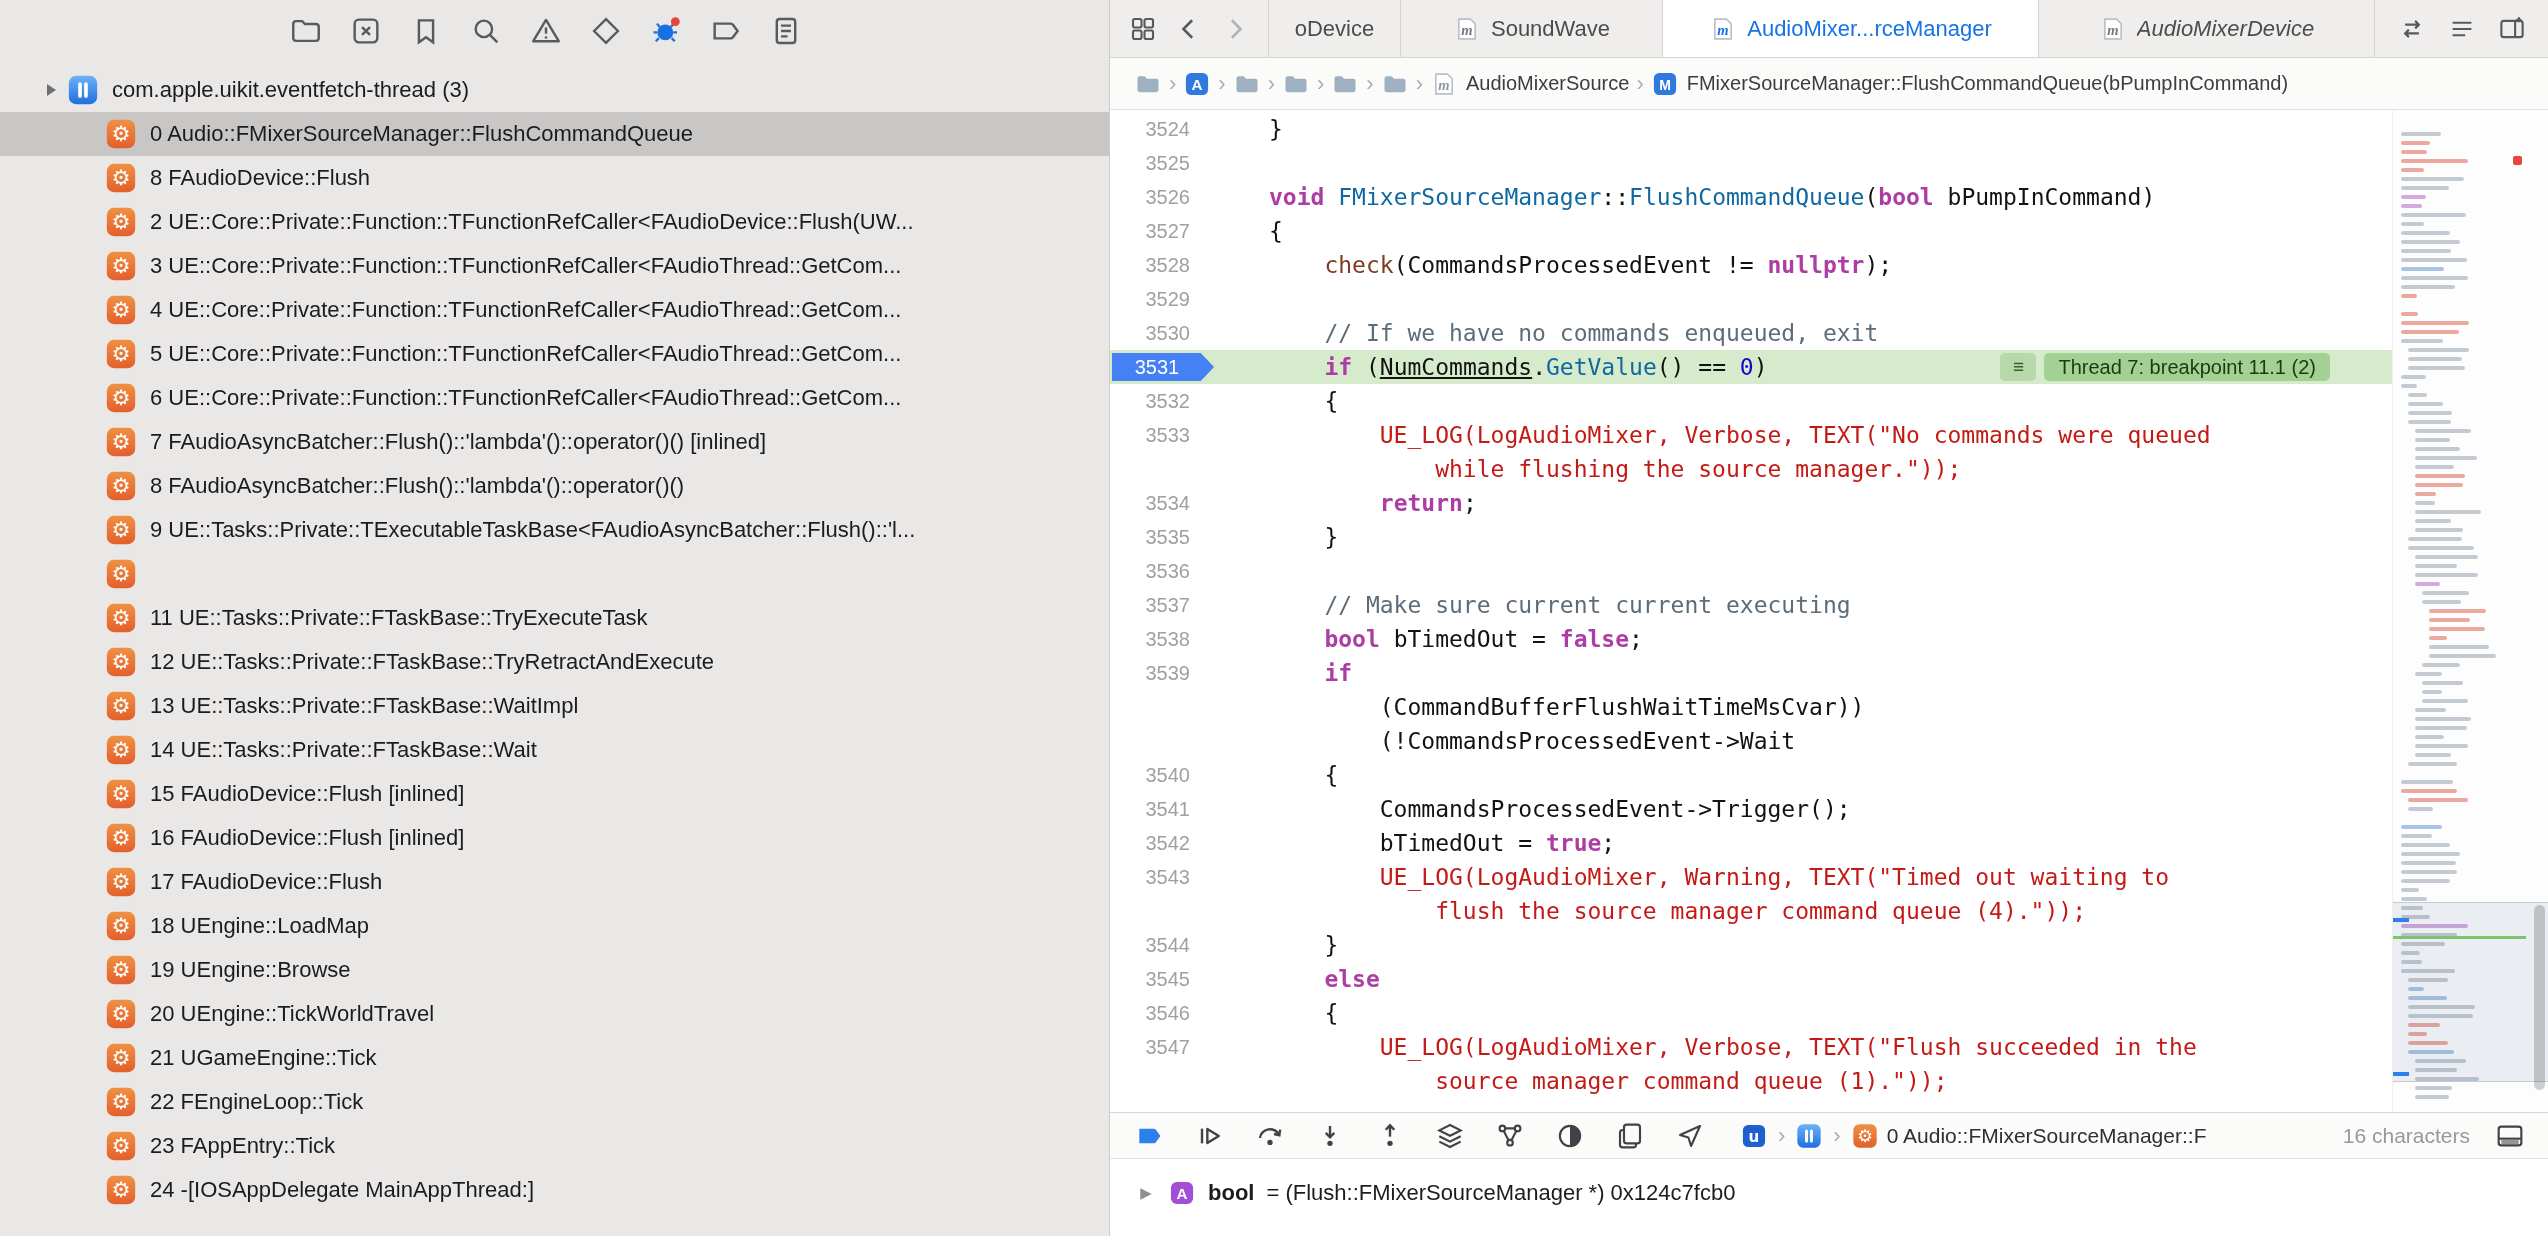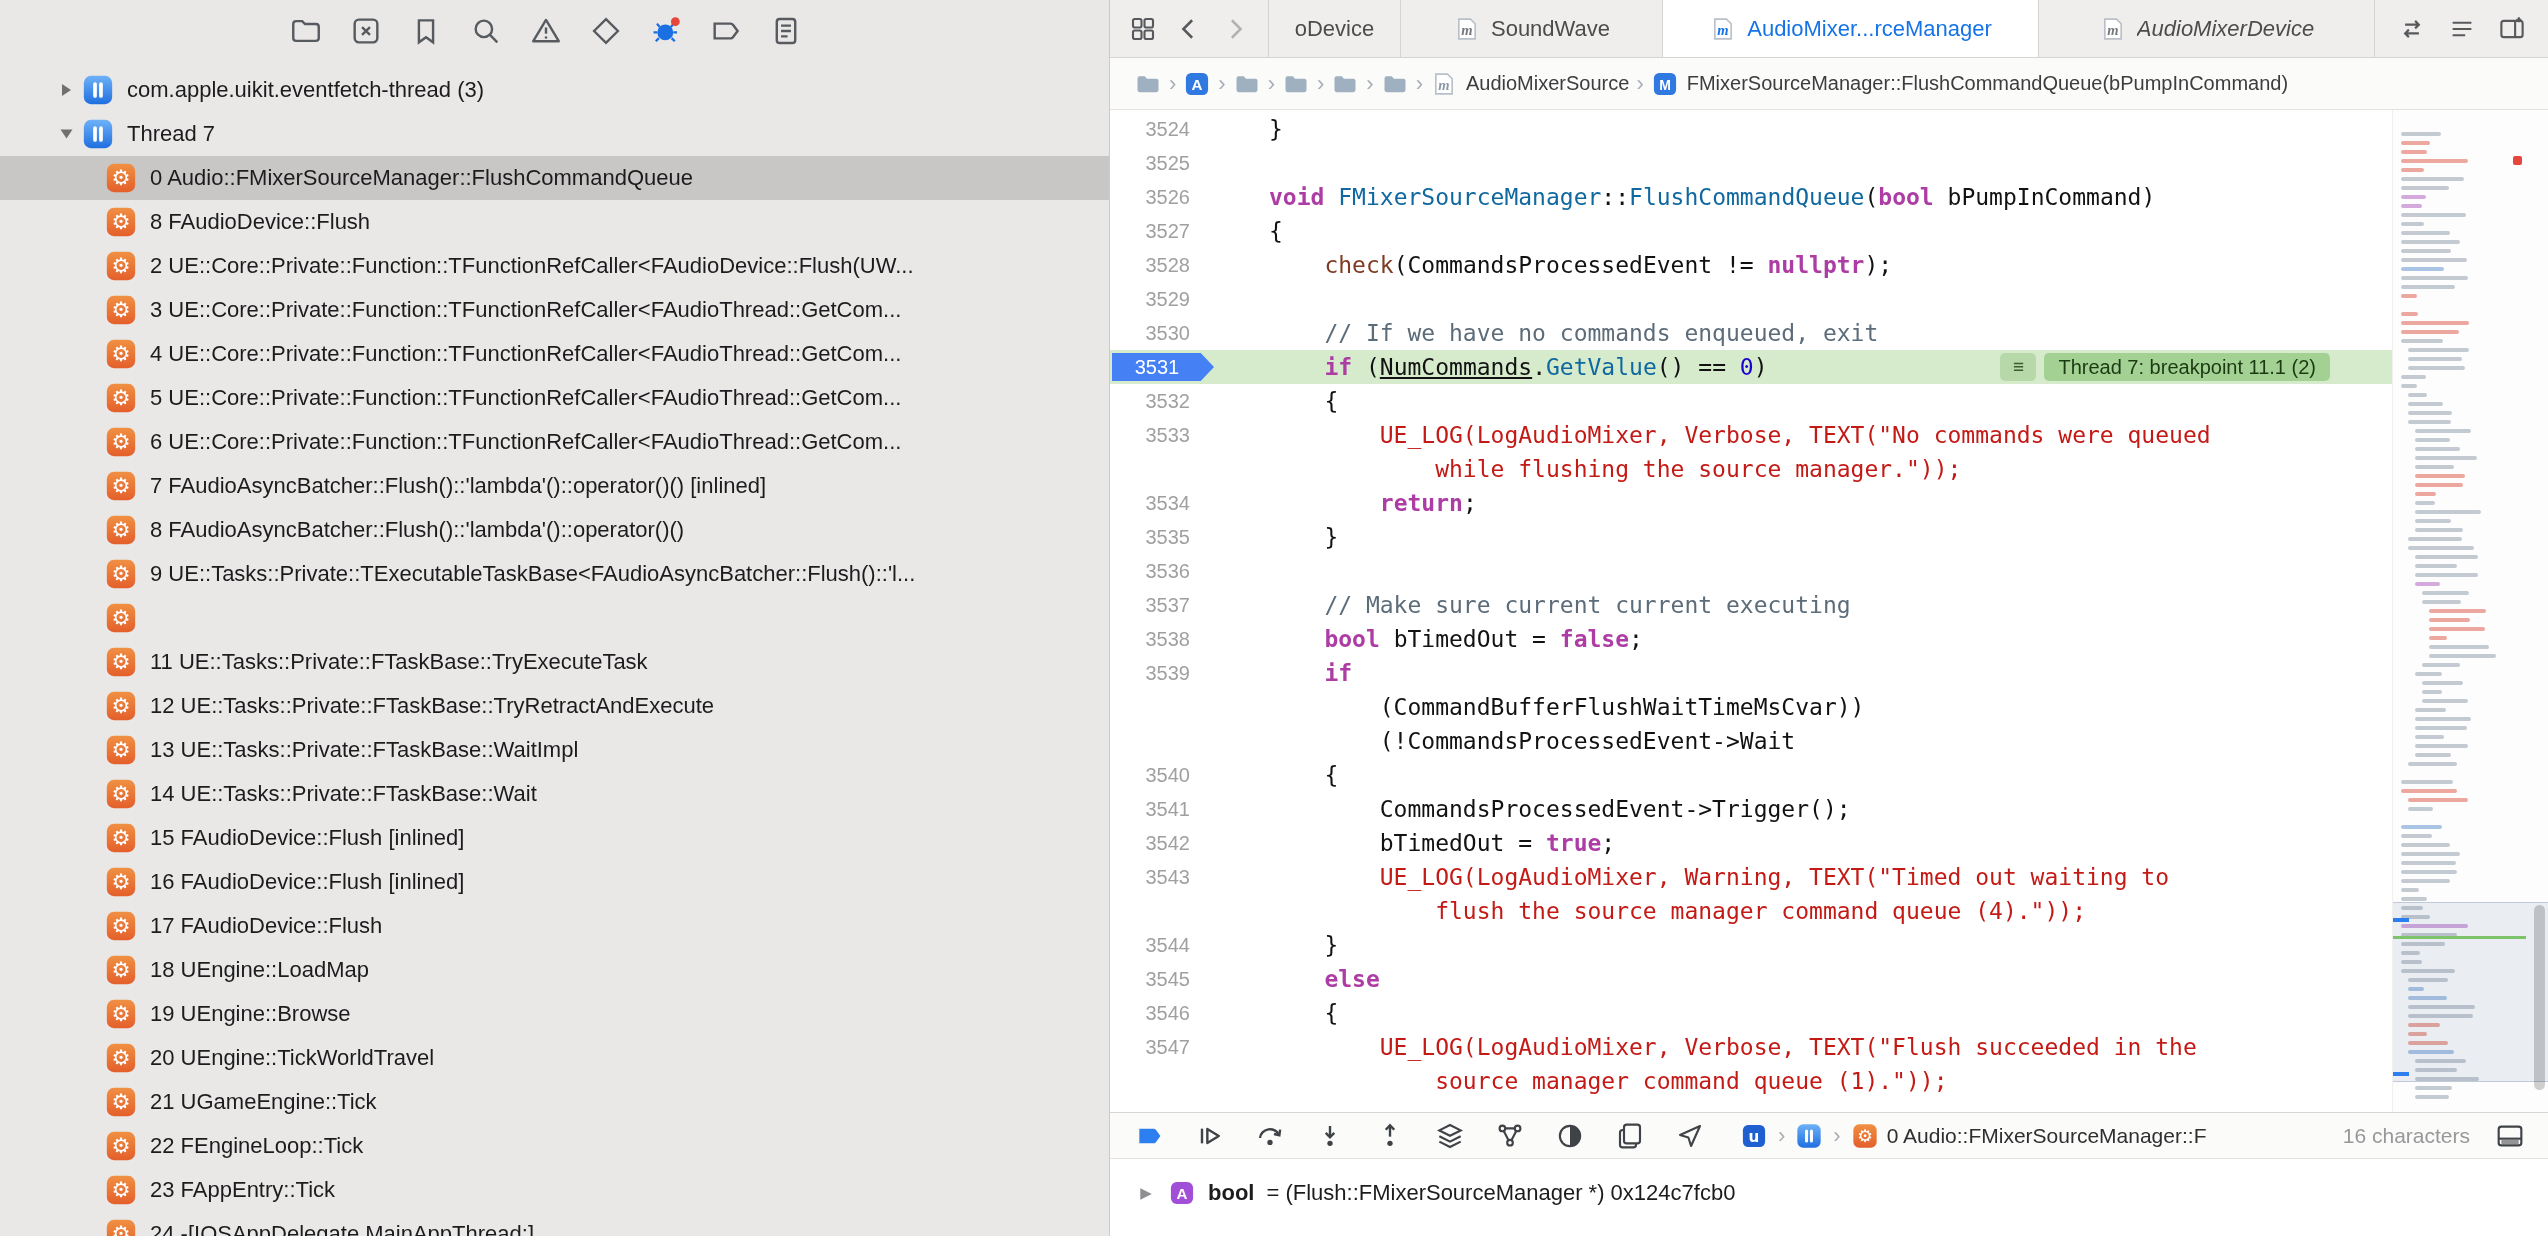--- a/index.html
+++ b/index.html
@@ -13,21 +13,21 @@
 .icon.i28{width:28px;height:28px}
 .icon.i32{width:32px;height:32px}
 .icon.dim{opacity:.4}
 
 
 .sidebar{width:1110px;flex:none;background:#e9e8e6;border-right:1px solid #cccbc9;display:flex;flex-direction:column;overflow:hidden}
 .nav-toolbar{height:62px;flex:none;display:flex;align-items:center;gap:26px;padding-left:289px;color:#575b60}
 .tool-btn{width:34px;height:34px;display:flex;align-items:center;justify-content:center}
 .tree{flex:1;overflow:hidden;padding-top:6px}
 .nav-row{height:44px;display:flex;align-items:center;font-size:22px;color:#1c1c1e;white-space:nowrap}
-.nav-row.thread{padding-left:51px}
+.nav-row.thread{padding-left:36px}
 .nav-row.frame{padding-left:104px}
 .nav-row.selected{background:var(--selection-gray)}
 .nav-row .label{margin-left:12px;overflow:hidden}
 .chevron{width:30px;height:44px;flex:none;display:flex;align-items:center;justify-content:center}
 .chevron::before{content:"";display:block;border-left:9px solid #707070;border-top:6.5px solid transparent;border-bottom:6.5px solid transparent}
 .chevron.expanded::before{transform:rotate(90deg)}
 
 
 .editor-pane{flex:1;display:flex;flex-direction:column;min-width:0;background:#fff}
 .tab-bar{height:58px;flex:none;background:#efeeec;border-bottom:1px solid #d5d4d2;display:flex;align-items:stretch;color:#57595d}
@@ -182,37 +182,20 @@
                   <stop offset="0" stop-color="#6db1f7"></stop>
                   <stop offset="1" stop-color="#1f6fe0"></stop>
                 </linearGradient>
               </defs>
               <rect x="2" y="2" width="20" height="20" rx="5" fill="url(#tg1)"></rect>
               <rect x="8.6" y="6.5" width="2.6" height="11" rx="1.3" fill="#fff"></rect>
               <rect x="12.8" y="6.5" width="2.6" height="11" rx="1.3" fill="#fff"></rect>
             </svg>
           </span>
           <span class="label">com.apple.uikit.eventfetch-thread (3)</span>
-        </div>
-        <div class="nav-row thread">
-          <span class="chevron expanded"></span>
-          <span class="icon ">
-            <svg viewBox="0 0 24 24">
-              <defs>
-                <linearGradient id="tg1" x1="0" y1="0" x2="0" y2="1">
-                  <stop offset="0" stop-color="#6db1f7"></stop>
-                  <stop offset="1" stop-color="#1f6fe0"></stop>
-                </linearGradient>
-              </defs>
-              <rect x="2" y="2" width="20" height="20" rx="5" fill="url(#tg1)"></rect>
-              <rect x="8.6" y="6.5" width="2.6" height="11" rx="1.3" fill="#fff"></rect>
-              <rect x="12.8" y="6.5" width="2.6" height="11" rx="1.3" fill="#fff"></rect>
-            </svg>
-          </span>
-          <span class="label">Thread 7</span>
         </div>
         <div class="nav-row frame selected">
           <span class="icon ">
             <svg viewBox="0 0 24 24">
               <defs>
                 <linearGradient id="og1" x1="0" y1="0" x2="0" y2="1">
                   <stop offset="0" stop-color="#f09043"></stop>
                   <stop offset="1" stop-color="#e45f2b"></stop>
                 </linearGradient>
               </defs>

